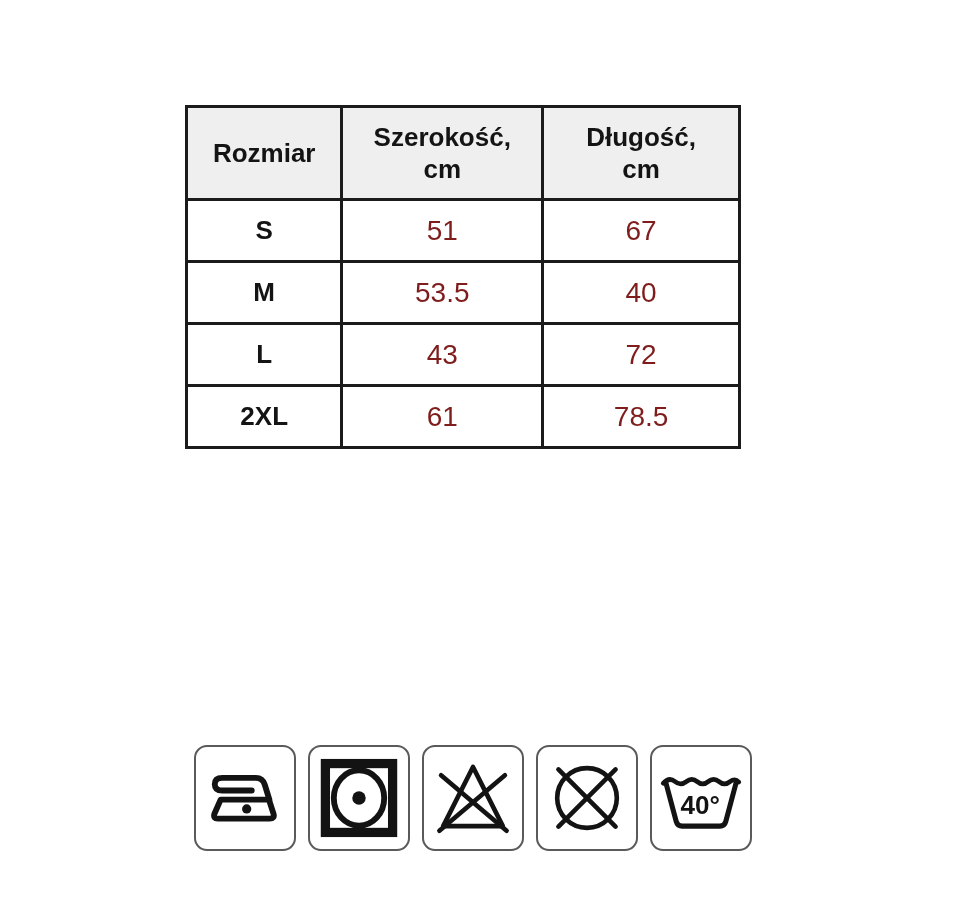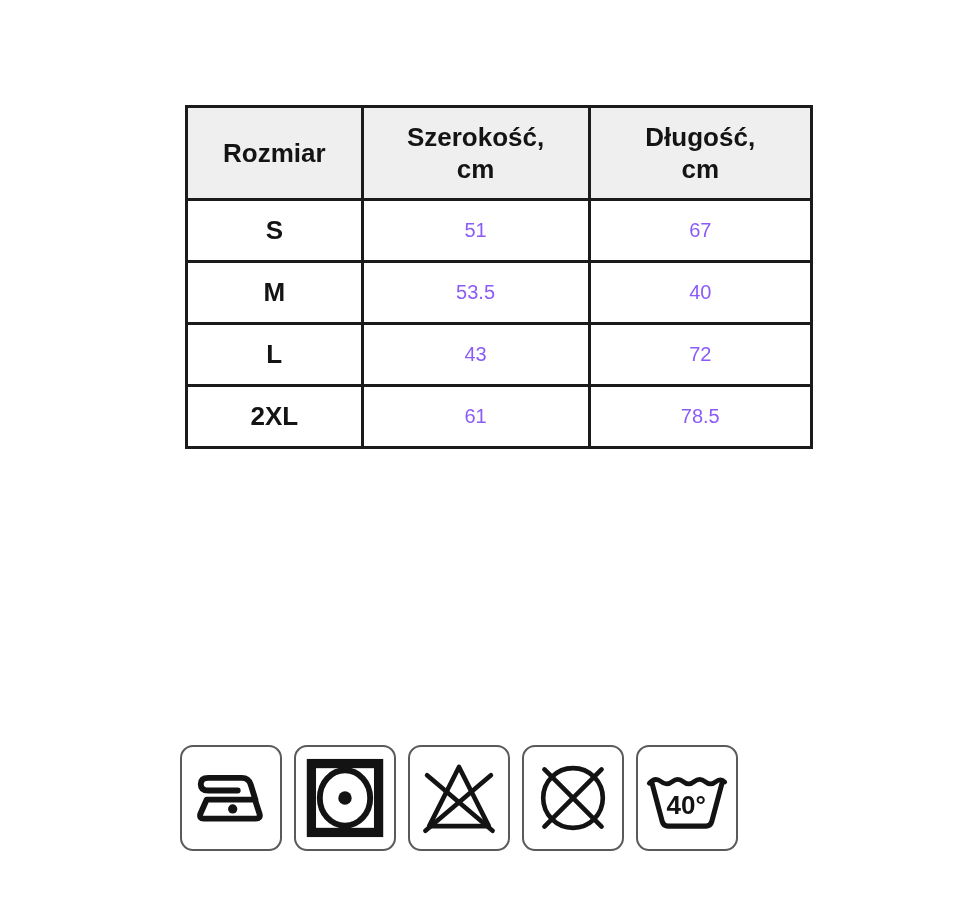--- a/index.html
+++ b/index.html
@@ -11,40 +11,40 @@
   .page { position:relative; width:960px; height:899px; background:#fff; }
 
   .title {
     position:absolute; left:186px; top:46px;
     font-size:44px; font-weight:700; color:#141414;
     letter-spacing:0.5px; white-space:nowrap; line-height:1;
   }
 
   table.size-table {
     position:absolute; left:185px; top:105px;
-    width:628px; border-collapse:collapse; table-layout:fixed;
+    width:556px; border-collapse:collapse; table-layout:fixed;
     background:#fff;
   }
   .size-table th, .size-table td {
     border:3px solid #1b1b1b;
     text-align:center; vertical-align:middle;
     padding:0;
   }
   .size-table th {
     background:#efefef; height:90px;
     font-size:26px; font-weight:700; color:#141414; line-height:1.25;
   }
-  .size-table td { height:59px; font-size:20px; font-weight:400; color:#8b5cf6; }
+  .size-table td { height:59px; font-size:28px; font-weight:400; color:#7f1d1d; }
   .size-table td.size-cell { font-size:26px; font-weight:700; color:#141414; }
   .col-size { width:28.1%; }
   .col-width { width:36.3%; }
   .col-length { width:35.6%; }
 
   .care-row {
-    position:absolute; left:180px; top:745px;
+    position:absolute; left:194px; top:745px;
     display:flex; gap:12px;border-radius:20px;
   }
   .care-box {
     width:102px; height:106px;
     border:2px solid #5a5a5a; border-radius:13px;
     background:#fff; box-sizing:border-box;
     display:flex; align-items:center; justify-content:center;
   }
   .care-box svg { display:block; }
   .glyph { stroke:#131313; fill:none; }

